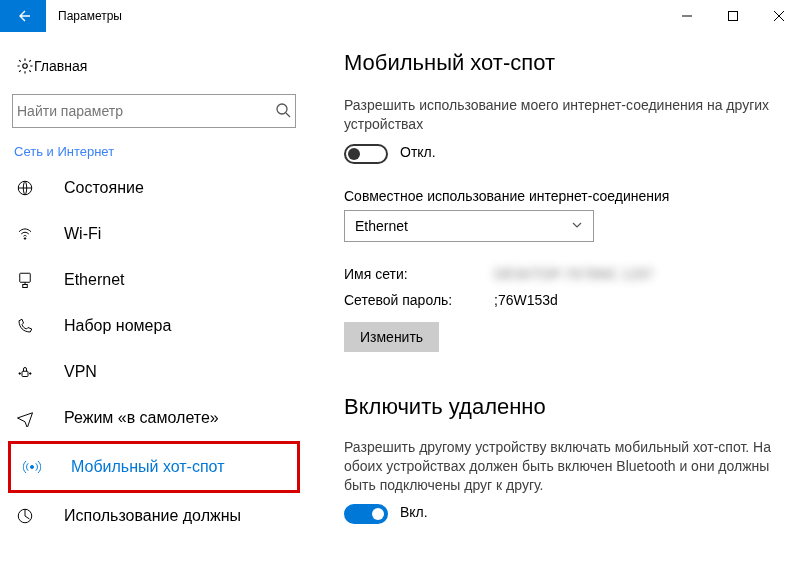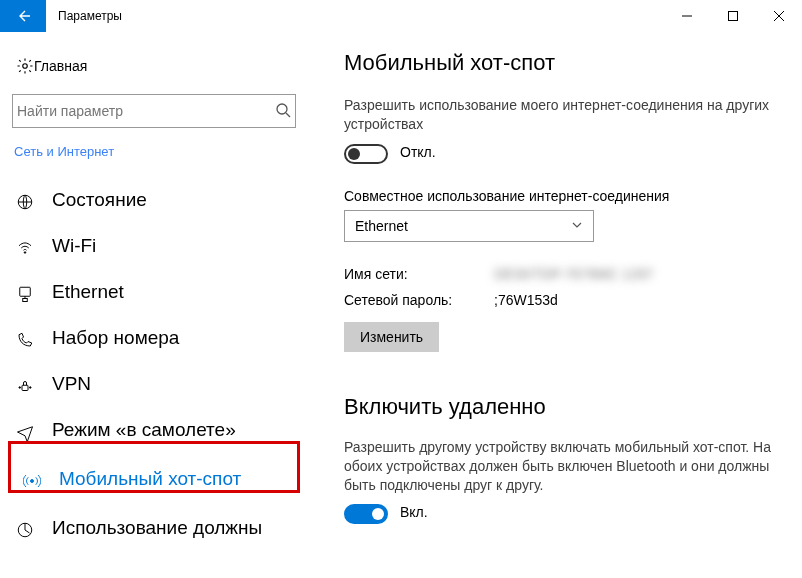--- a/index.html
+++ b/index.html
@@ -78,25 +78,25 @@
     color: #333;
   }
   .search-box input::placeholder { color: #767676; }
   .cat-header {
     padding: 0 0 6px 10px;
     color: #3b82f6;
     font-size: 13px;
   }
   .nav-item {
     display: flex;
-    align-items: flex-end;
+    align-items: center;
     height: 46px;
     padding-left: 12px;
-    gap: 18px;
-    font-size: 19px;
+    gap: 30px;
+    font-size: 16px;
   }
   .nav-item .icon { width: 18px; text-align: center; }
   .nav-item.sel {
     color: #0078d7;
   }
   .sel-outline {
     border: 3px solid #d60000;
     margin: 0 4px;
   }
   .main {

